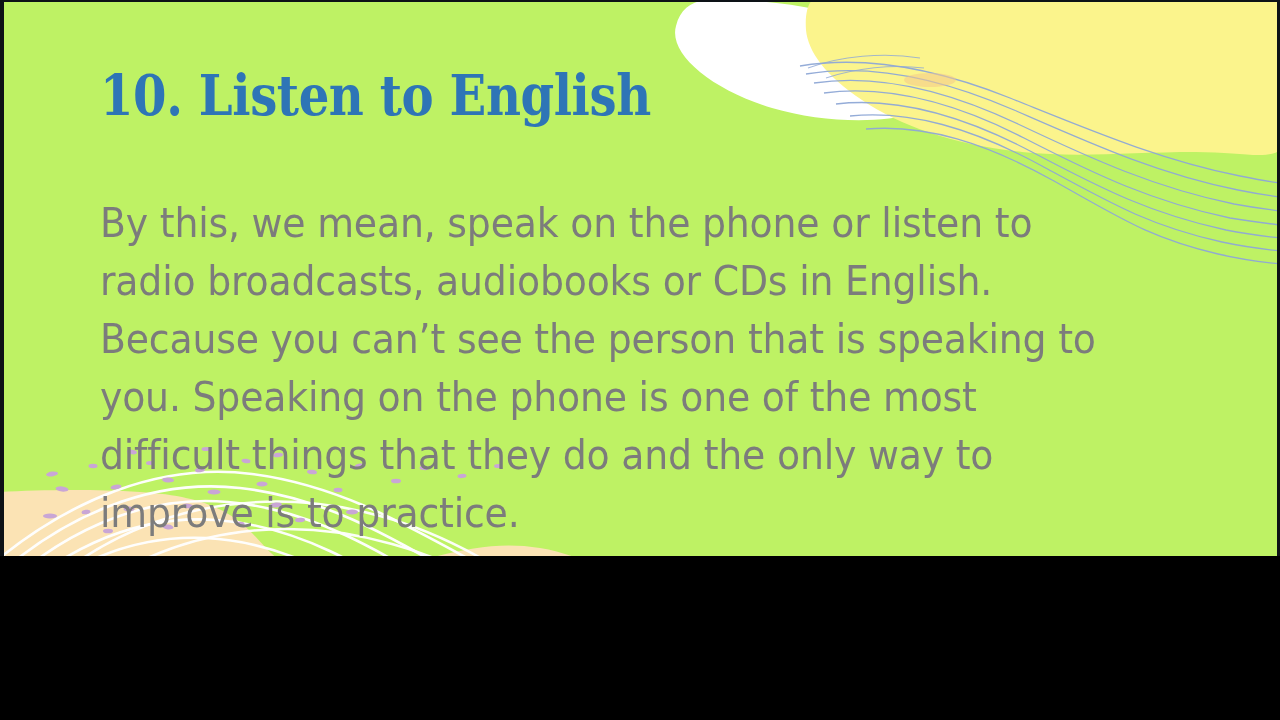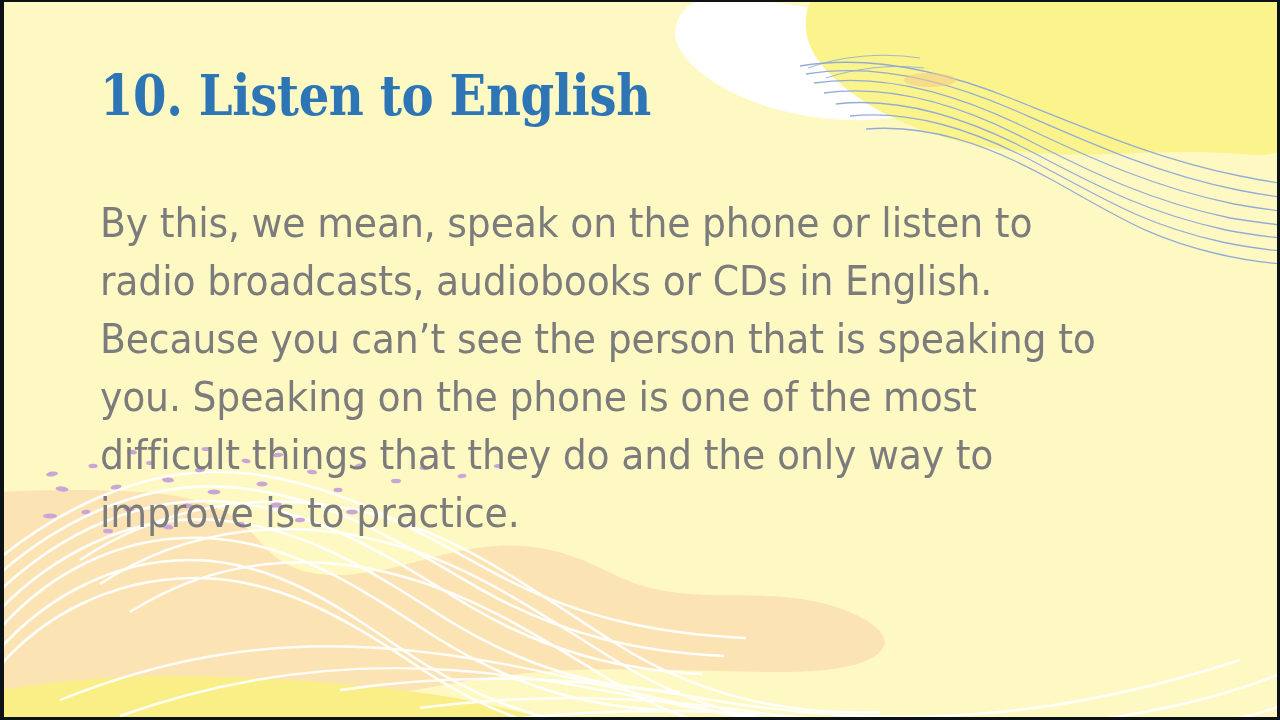--- a/index.html
+++ b/index.html
@@ -11,22 +11,22 @@
   body {
     width: 1280px;
     height: 720px;
     overflow: hidden;
     font-family: "Liberation Sans", sans-serif;
   }
 
   .slide {
     position: relative;
     width: 1280px;
-    height: 720px;
-    background: #fef9c3;
+    height: 556px;
+    background: #bef264;
     overflow: hidden;
     box-sizing: border-box;
   }
 
   
   .slide-frame {
     position: absolute;
     left: 0; top: 0;
     width: 1280px;
     height: 720px;

